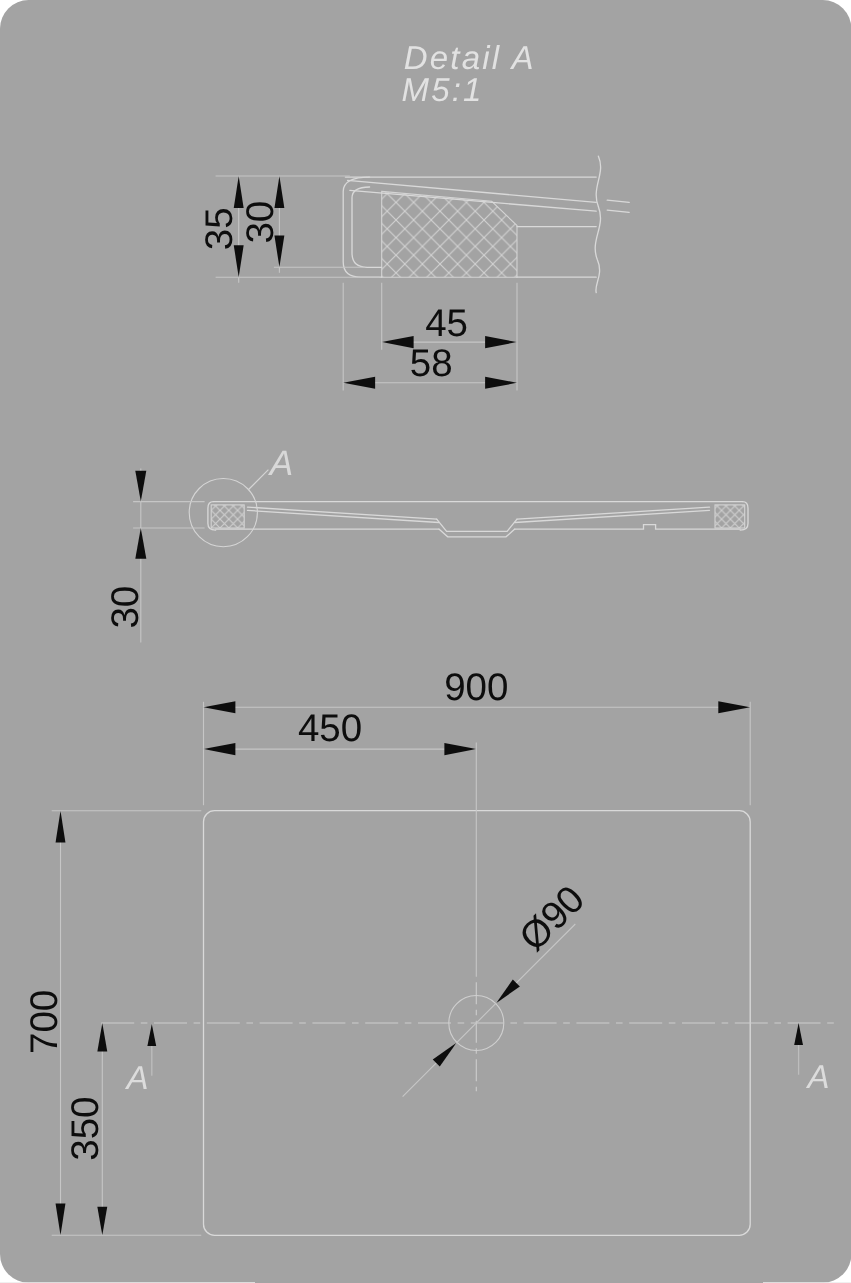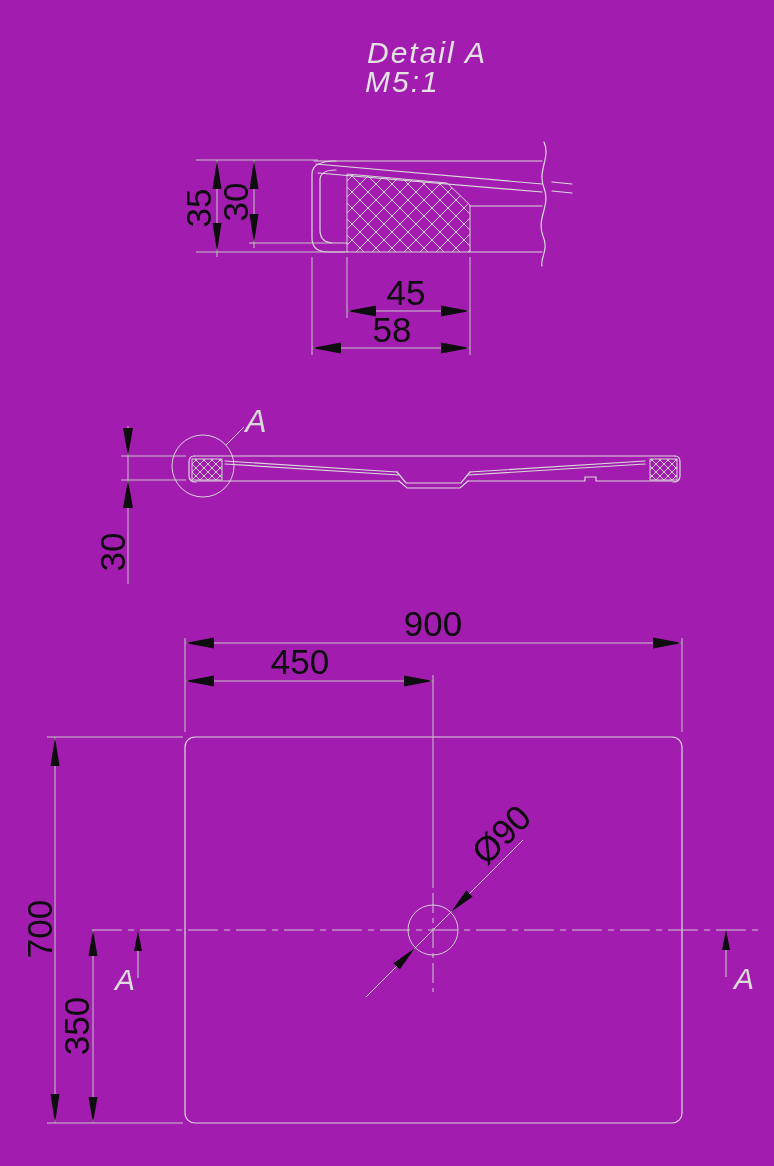--- a/index.html
+++ b/index.html
@@ -1,17 +1,17 @@
 <!DOCTYPE html>
 <html><head>
 <meta charset="utf-8">
 <style>
   html,body{margin:0;padding:0;background:#ffffff;}
-  .canvas{position:relative;width:774px;height:1166px;background:#a21caf;overflow:hidden;
-          font-family:"Liberation Sans",sans-serif;}
+  .canvas{position:relative;width:774px;height:1166px;background:#a3a3a3;overflow:hidden;
+          font-family:"Liberation Sans",sans-serif;border-radius:26px;}
   svg{display:block;}
   
   .geo{stroke:#d9d9d9;stroke-width:1.2;fill:none;stroke-linecap:round;}
   .geo2{stroke:#d4d4d4;stroke-width:1;fill:none;}
   .dim{stroke:#c6c6c6;stroke-width:1;fill:none;}
   .cl{stroke:#cdcdcd;stroke-width:1;fill:none;stroke-dasharray:30 6 6 6;}
   .clv{stroke:#cdcdcd;stroke-width:1;fill:none;stroke-dasharray:20 5 5 5;}
   .stem{stroke:#bdbdbd;stroke-width:1.2;fill:none;}
   .blk{fill:#0d0d0d;stroke:none;}
   

